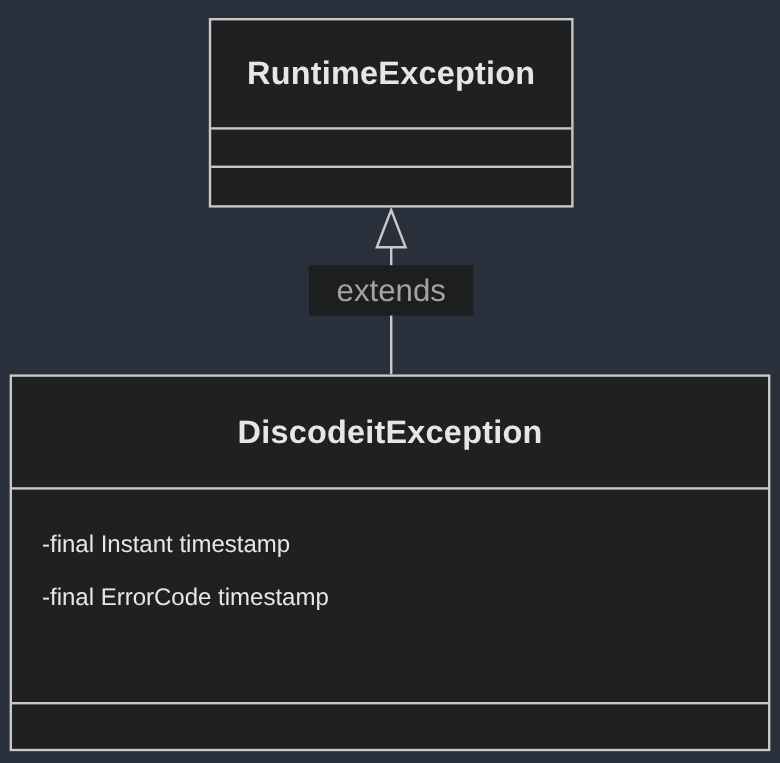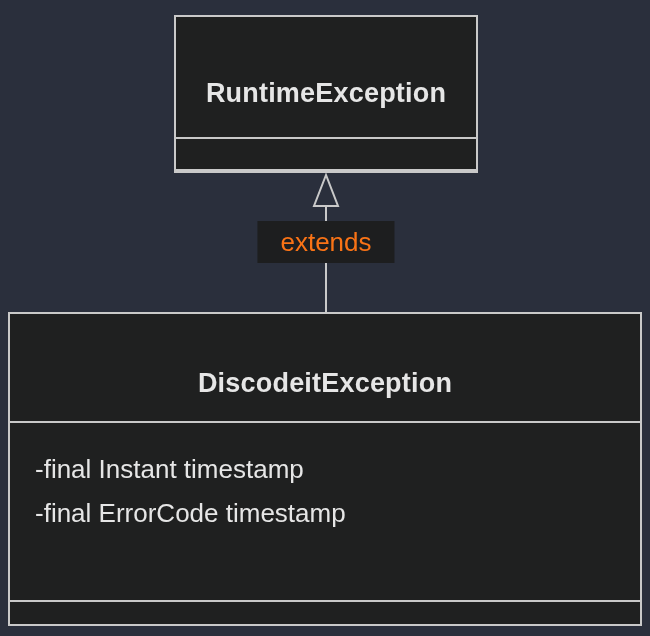--- a/index.html
+++ b/index.html
@@ -42,53 +42,52 @@
   .compartment + .compartment {
     border-top: 2px solid #c9c9c9;
   }
   .title-compartment {
     display: flex;
     align-items: center;
     justify-content: center;
     font-weight: bold;
     font-size: 27px;
     letter-spacing: 0.2px;
-    margin-top: 32px;
   }
   .box-parent .title-compartment { height: 89px; }
   .box-parent .attrs-compartment { height: 32px; }
   .box-parent .methods-compartment { flex: 1; }
-  .box-child .title-compartment { height: 75px; text-align: right; }
+  .box-child .title-compartment { height: 92px; text-align: right; }
   .box-child .attrs-compartment {
     height: 179px;
     padding: 24px 0 0 25px;
   }
   .box-child .methods-compartment { flex: 1; }
   .attr-line {
-    font-size: 26px;
+    font-size: 20px;
     line-height: 44px;
     white-space: nowrap;
   }
   .connector-svg {
     position: absolute;
     left: 300px;
     top: 173px;
     width: 52px;
     height: 139px;
   }
   .edge-label {
     position: absolute;
     left: 326px;
     top: 242px;
     transform: translate(-50%, -50%);
     background: #1d1e1f;
     padding: 4px 23px;
     font-size: 26px;
     line-height: 34px;
-    color: #f97316;
+    color: #a3a3a3;
     white-space: nowrap;
     z-index: 2;
   }
 </style>
 </head>
 <body>
 
 <div class="canvas">
 
   <div class="class-box box-parent">

